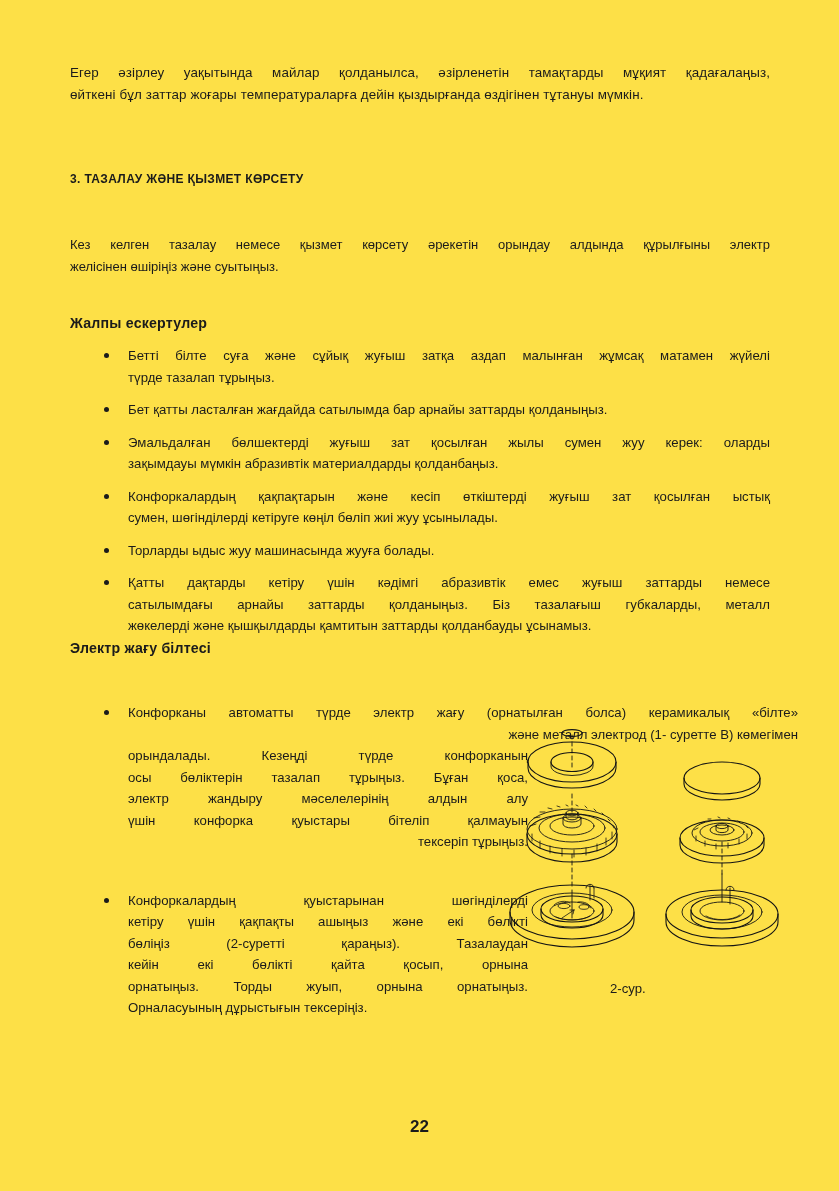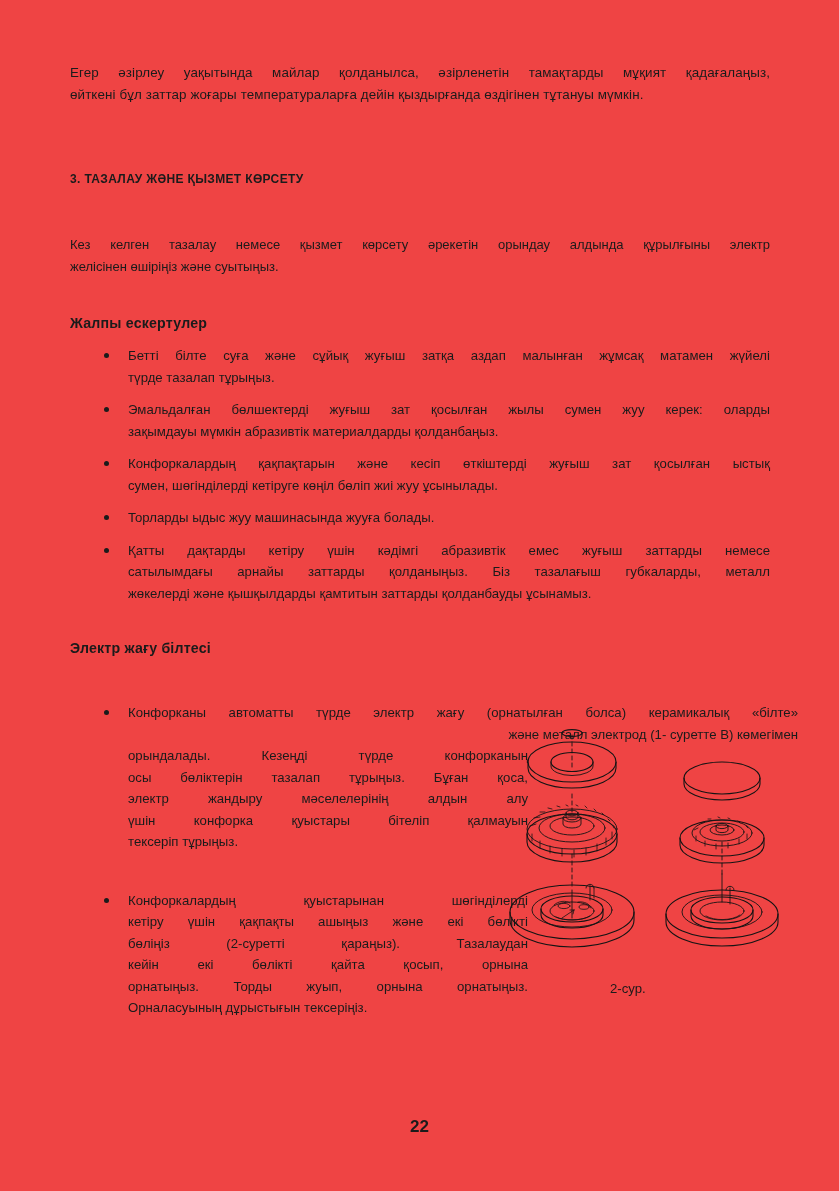--- a/index.html
+++ b/index.html
@@ -10,21 +10,21 @@
   }
   body {
     font-family: "Liberation Sans", "DejaVu Sans", sans-serif;
     color: #1b1b1b;
   }
   .page {
     position: relative;
     width: 839px;
     height: 1191px;
     margin: 0 auto;
-    background: #ef4444;
+    background: #fde047;
     overflow: hidden;
     box-sizing: border-box;
   }
 
   .content {
     position: absolute;
     left: 70px;
     top: 0;
     width: 700px;
   }
@@ -113,21 +113,21 @@
   .bullet .ln { display: block; }
   .bullet .ln.stretch {
     text-align: justify;
     text-align-last: justify;
   }
 
   
   #bullets-ignition .bullet { width: 670px; margin-top: 37px; }
   #bullets-ignition .bullet.narrow { width: 400px; }
   #bullets-ignition .bullet.mixed .wide { width: 670px; display: block; text-align: right; }
-  #bullets-ignition .bullet.mixed .narrow-ln { width: 400px; display: block; }
+  #bullets-ignition .bullet.mixed .narrow-ln { width: 400px; display: block; text-align: right; }
 
   
   .figure {
     position: absolute;
     left: 494px;
     top: 722px;
     width: 300px;
     height: 230px;
   }
   .figure svg { display: block; }
@@ -168,20 +168,24 @@
       <span class="ln">желісінен өшіріңіз және суытыңыз.</span>
     </div>
 
     <h2 class="sub-heading" id="sub-general">Жалпы ескертулер</h2>
 
     <ul class="bullets" id="bullets-general">
       <li class="bullet">
         <span class="dot"></span>
         <span class="ln stretch">Бетті білте суға және сұйық жуғыш затқа аздап малынған жұмсақ матамен жүйелі</span>
         <span class="ln">түрде тазалап тұрыңыз.</span>
+      </li>
+      <li class="bullet">
+        <span class="dot"></span>
+        <span class="ln">Бет қатты ласталған жағдайда сатылымда бар арнайы заттарды қолданыңыз.</span>
       </li>
       <li class="bullet">
         <span class="dot"></span>
         <span class="ln stretch">Эмальдалған бөлшектерді жуғыш зат қосылған жылы сумен жуу керек: оларды</span>
         <span class="ln">зақымдауы мүмкін абразивтік материалдарды қолданбаңыз.</span>
       </li>
       <li class="bullet">
         <span class="dot"></span>
         <span class="ln stretch">Конфоркалардың қақпақтарын және кесіп өткіштерді жуғыш зат қосылған ыстық</span>
         <span class="ln">сумен, шөгінділерді кетіруге көңіл бөліп жиі жуу ұсынылады.</span>

